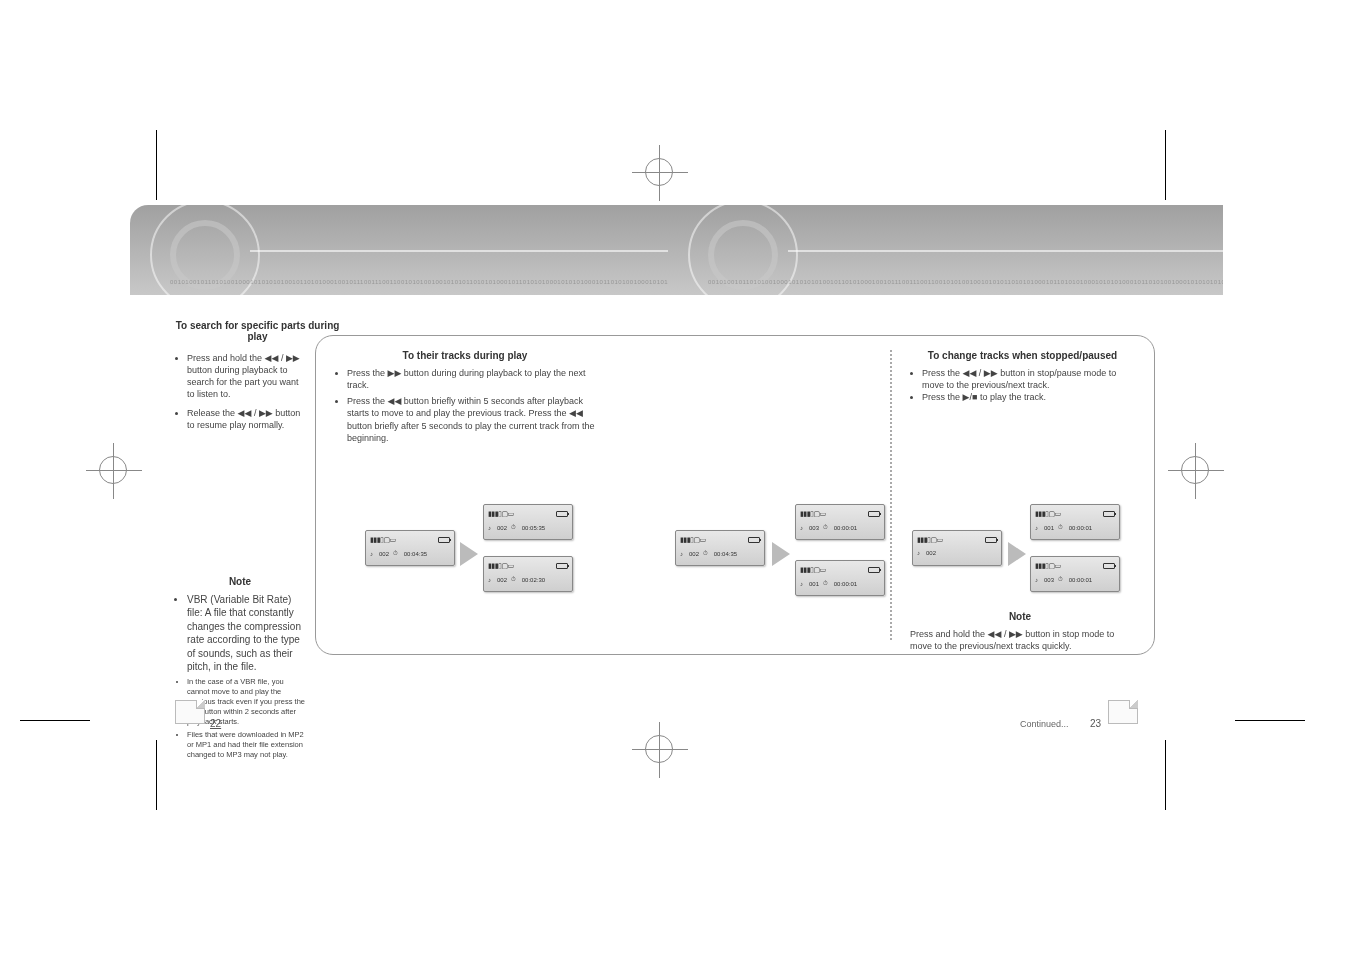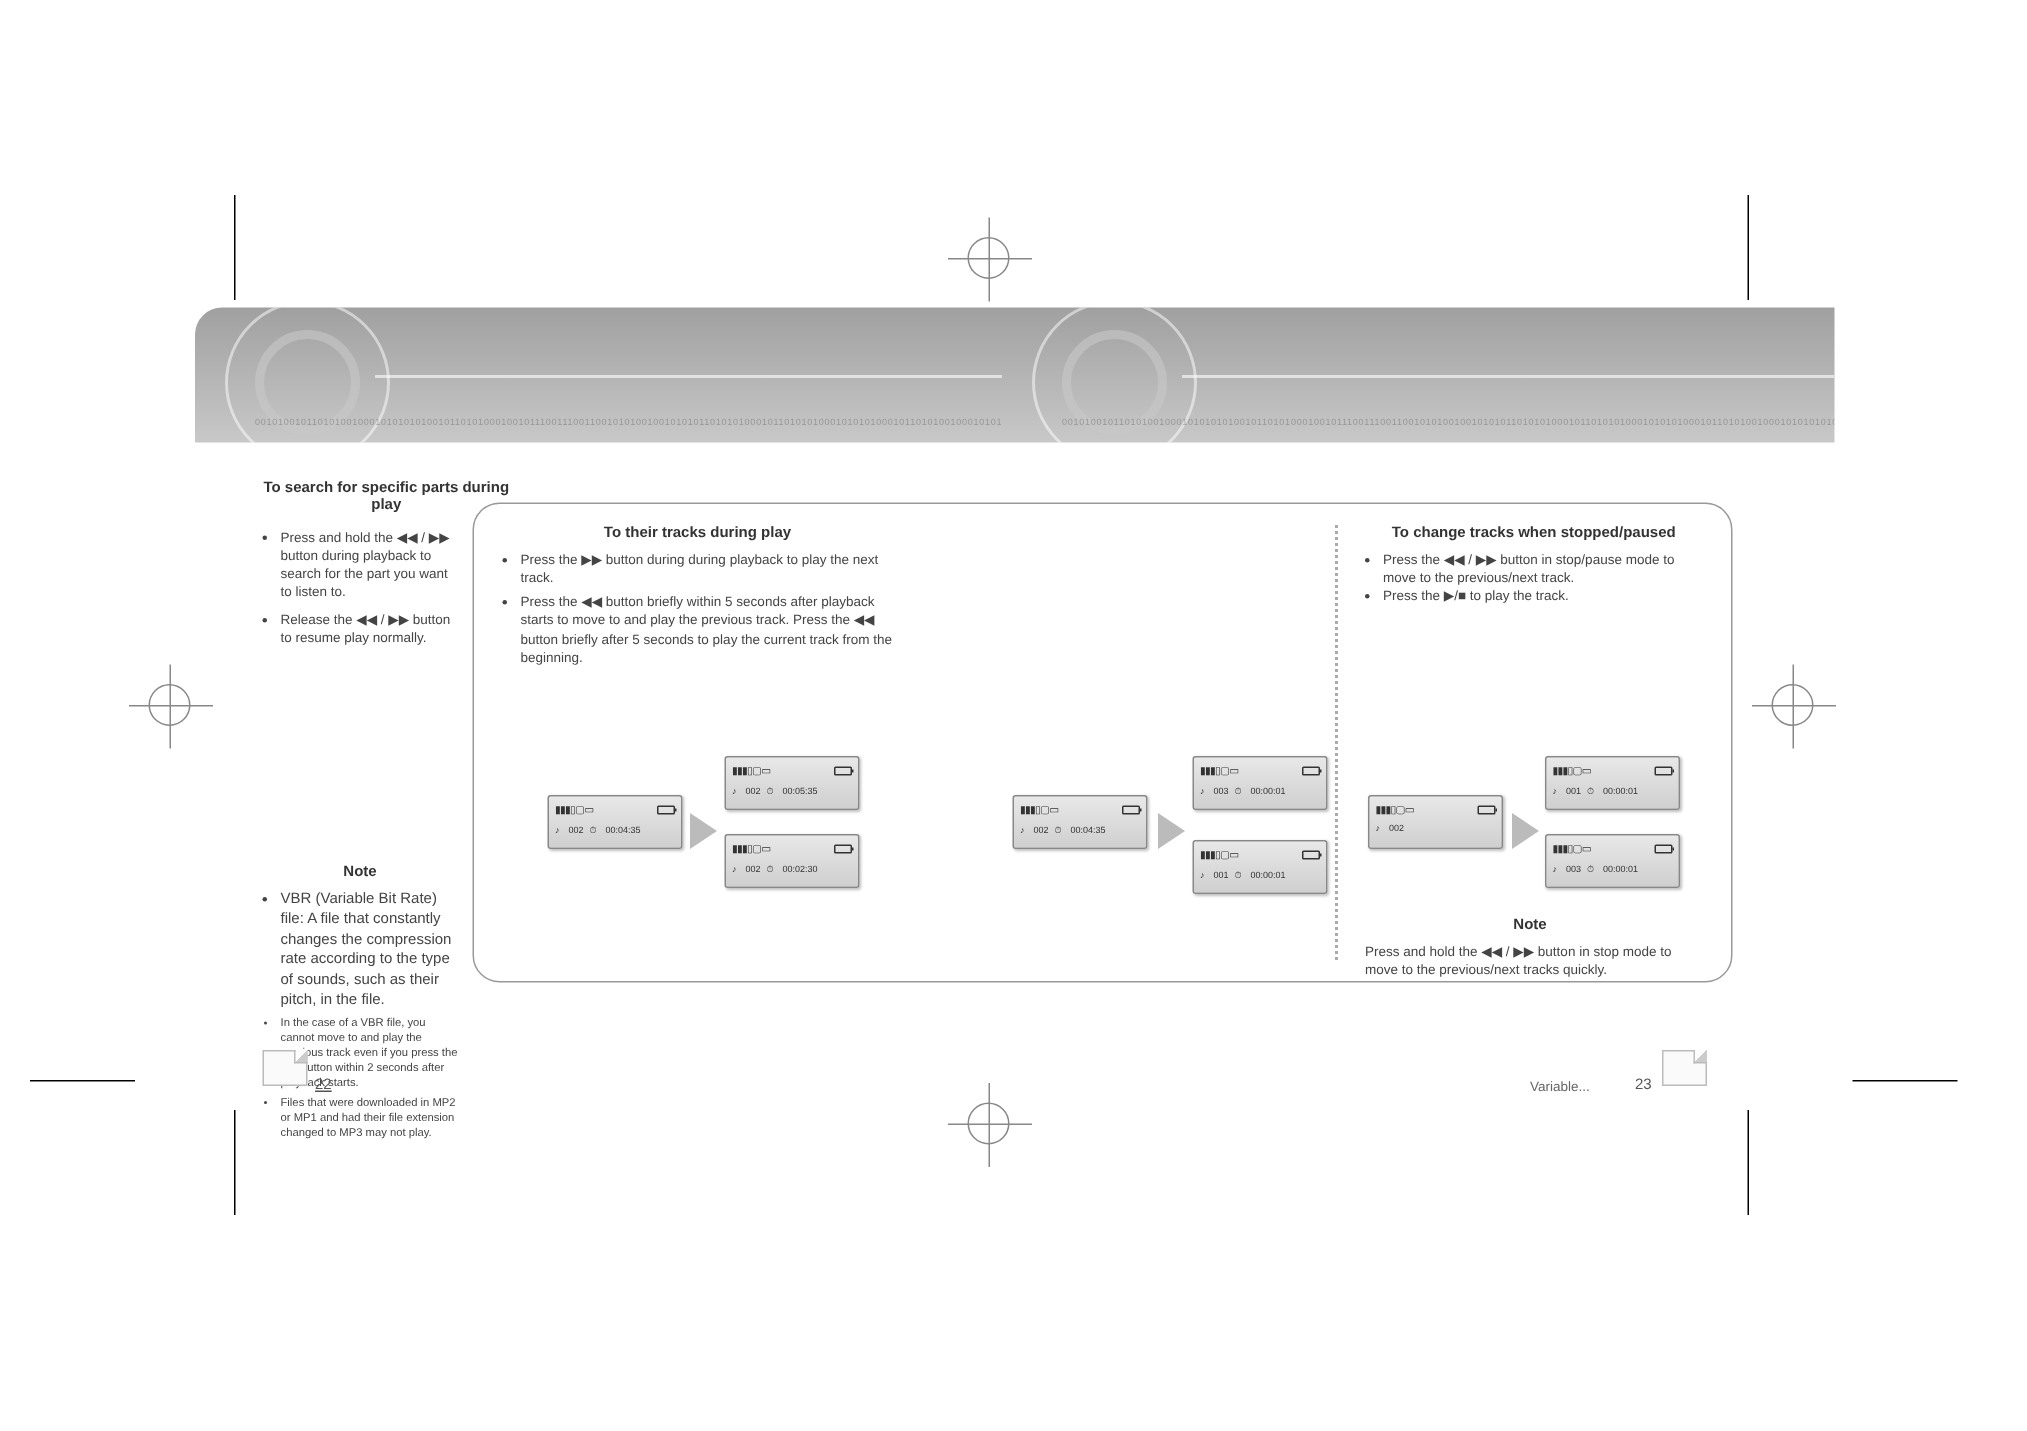--- a/index.html
+++ b/index.html
@@ -311,16 +311,16 @@
       <li style="font-size:10px;">VBR (Variable Bit Rate) file: A file that constantly changes the compression rate according to the type of sounds, such as their pitch, in the file.</li>
       <li style="font-size:7.5px; margin-top:3px;">In the case of a VBR file, you cannot move to and play the previous track even if you press the ◀◀ button within 2 seconds after playback starts.</li>
       <li style="font-size:7.5px; margin-top:3px;">Files that were downloaded in MP2 or MP1 and had their file extension changed to MP3 may not play.</li>
     </ul>
   </div>
 
   <div class="folded" style="left:175px; top:700px;"></div>
   <div class="folded" style="left:1108px; top:700px;"></div>
 
   <div class="pagefoot" style="left:210px;text-decoration:underline;">22</div>
-  <div class="pagefoot navlabel" style="left:1020px;">Variable...</div>
+  <div class="pagefoot navlabel" style="left:1020px;">Continued...</div>
   <div class="pagefoot" style="left:1090px;">23</div>
 
 </div>
 
 </body></html>

